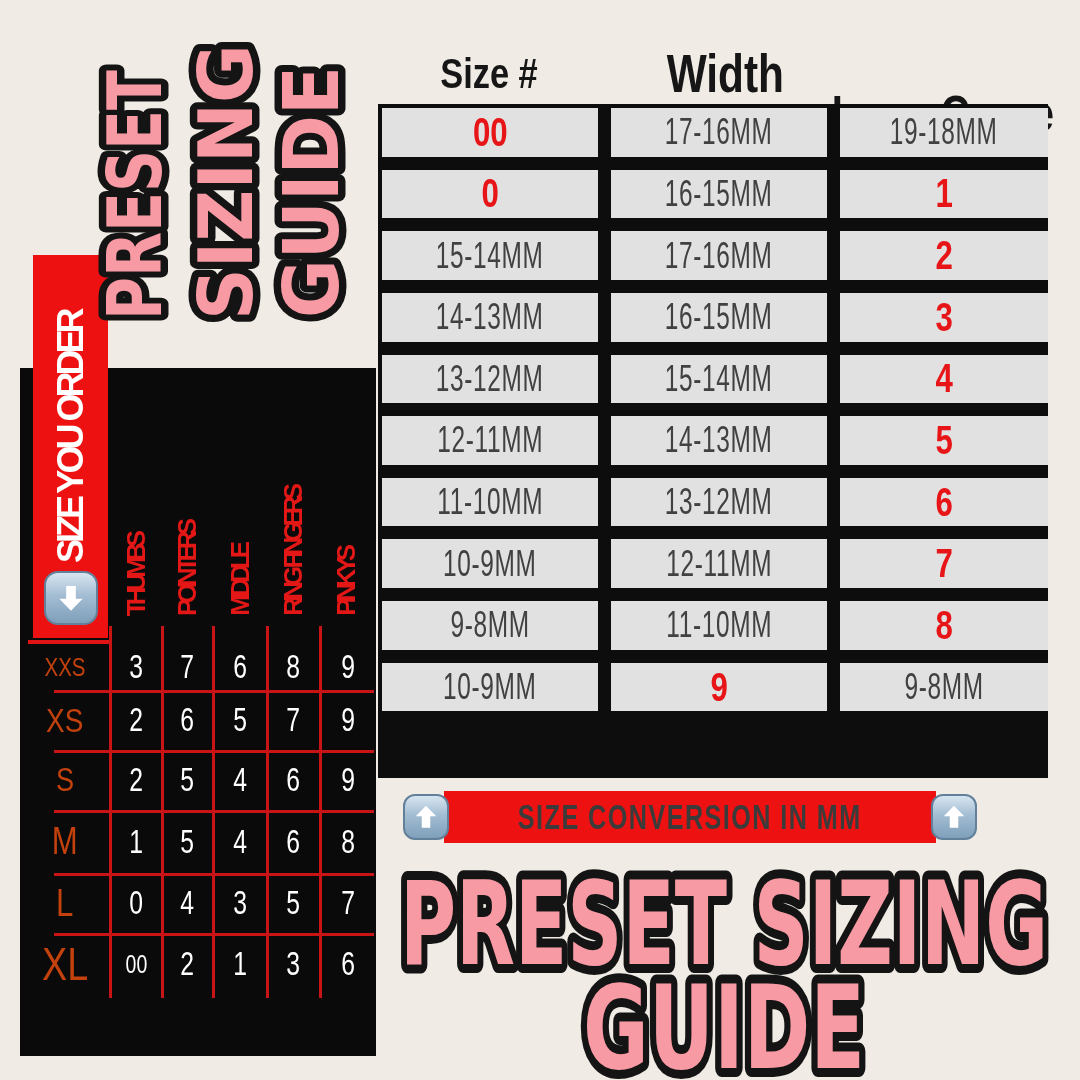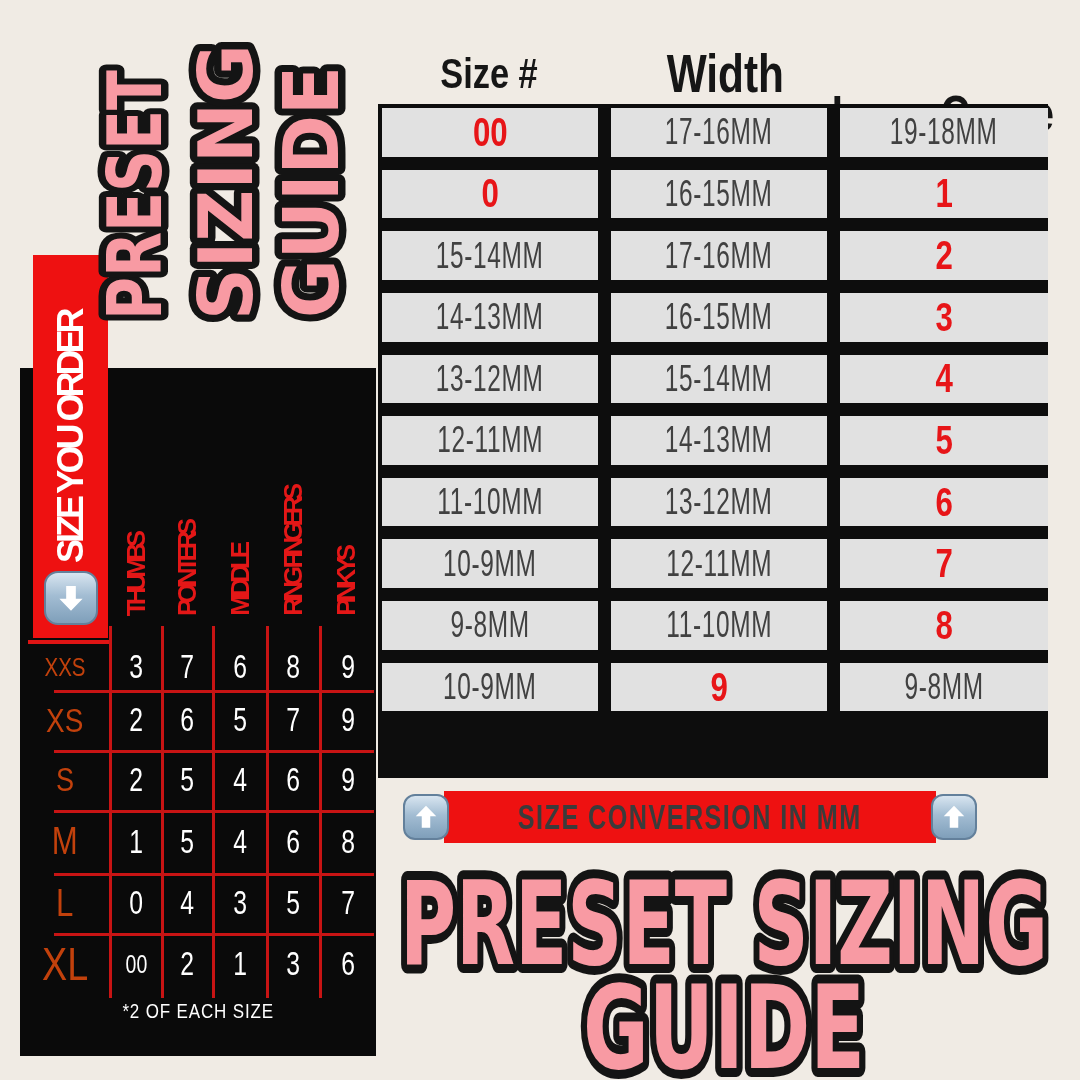--- a/index.html
+++ b/index.html
@@ -319,21 +319,20 @@
           <span>1</span>
         </div>
       <div class="fcell">
           <span>3</span>
         </div>
       <div class="fcell">
           <span>6</span>
         </div>
     </div>
 
-    <div class="fnote" style="top:632px;"><span>*2 OF EACH SIZE</span></div>
   </div>
 
   <div class="obanner">
     <div class="vtext">SIZE YOU ORDER</div>
     <div class="arrowbox">
       <svg width="34" height="34" viewBox="0 0 24 24">
           <path fill="#ffffff" d="M12 21 L3.8 12.6 H8.6 V3.5 H15.4 V12.6 H20.2 Z"></path>
         </svg>
     </div>
   </div>

